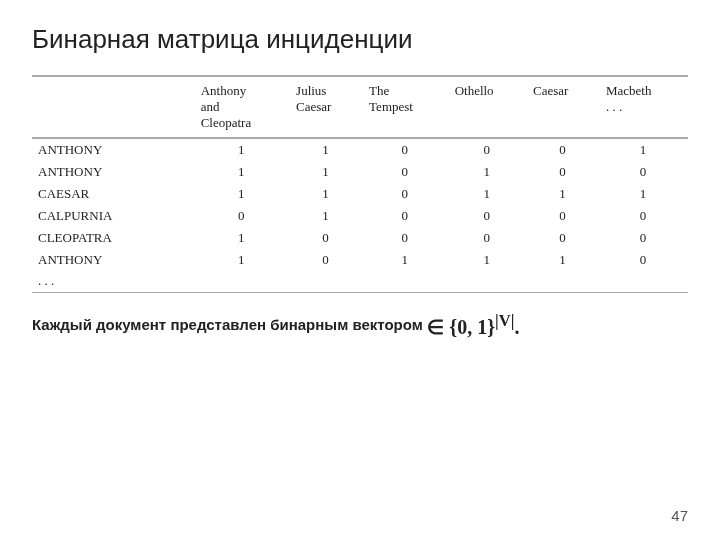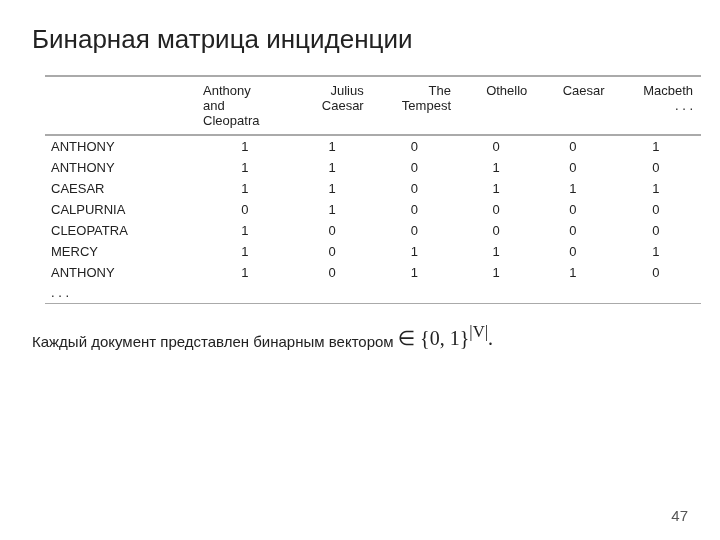--- a/index.html
+++ b/index.html
@@ -23,22 +23,21 @@
       font-size: 26px;
       font-weight: 400;
       margin-bottom: 20px;
       color: #222;
       font-family: Arial, sans-serif;
     }
     .matrix-table {
       border-collapse: collapse;
       width: 100%;
       font-size: 13px;
-      font-family: Liberation Sans, sans-serif;
-      margin-left: 13px;
+      font-family: Liberation Serif, serif;
     }
     .matrix-table thead tr {
       border-top: 2px solid #aaa;
       border-bottom: 1px solid #aaa;
     }
     .matrix-table tbody tr:first-child td {
       border-top: 2px solid #aaa;
     }
     .matrix-table tbody tr.dots-row td {
       border-bottom: none;
@@ -56,40 +55,41 @@
       vertical-align: middle;
       text-align: left;
       padding: 3px 8px 3px 6px;
       color: #222;
     }
     .matrix-table td.num {
       text-align: center;
       min-width: 32px;
     }
     .matrix-table th.num-h {
-      text-align: right;
+      text-align: left;
       min-width: 32px;
     }
     .matrix-table tbody tr:last-child td {
       border-bottom: 1px solid #aaa;
     }
     .row-label {
       font-weight: 400;
       color: #222;
       font-size: 13px;
       white-space: nowrap;
     }
     .bottom-text {
       margin-top: 18px;
       font-size: 15px;
       font-family: Arial, sans-serif;
       color: #222;
       display: flex;
-      align-items: flex-end;
+      align-items: center;
       gap: 4px;
+      font-weight: bold;
     }
     .bottom-text .math {
       font-family: 'Times New Roman', Times, serif;
       font-size: 20px;
     }
     .page-number {
       position: absolute;
       bottom: 16px;
       right: 32px;
       font-size: 15px;
@@ -163,29 +163,20 @@
         <tr>
           <td class="row-label">CLEOPATRA</td>
           <td class="num">1</td>
           <td class="num">0</td>
           <td class="num">0</td>
           <td class="num">0</td>
           <td class="num">0</td>
           <td class="num">0</td>
         </tr>
         <tr>
-          <td class="row-label">MERCY</td>
-          <td class="num">1</td>
-          <td class="num">0</td>
-          <td class="num">1</td>
-          <td class="num">1</td>
-          <td class="num">0</td>
-          <td class="num">1</td>
-        </tr>
-        <tr>
           <td class="row-label">ANTHONY</td>
           <td class="num">1</td>
           <td class="num">0</td>
           <td class="num">1</td>
           <td class="num">1</td>
           <td class="num">1</td>
           <td class="num">0</td>
         </tr>
         <tr class="dots-row">
           <td colspan="7" style="padding-left: 6px;">. . .</td>

